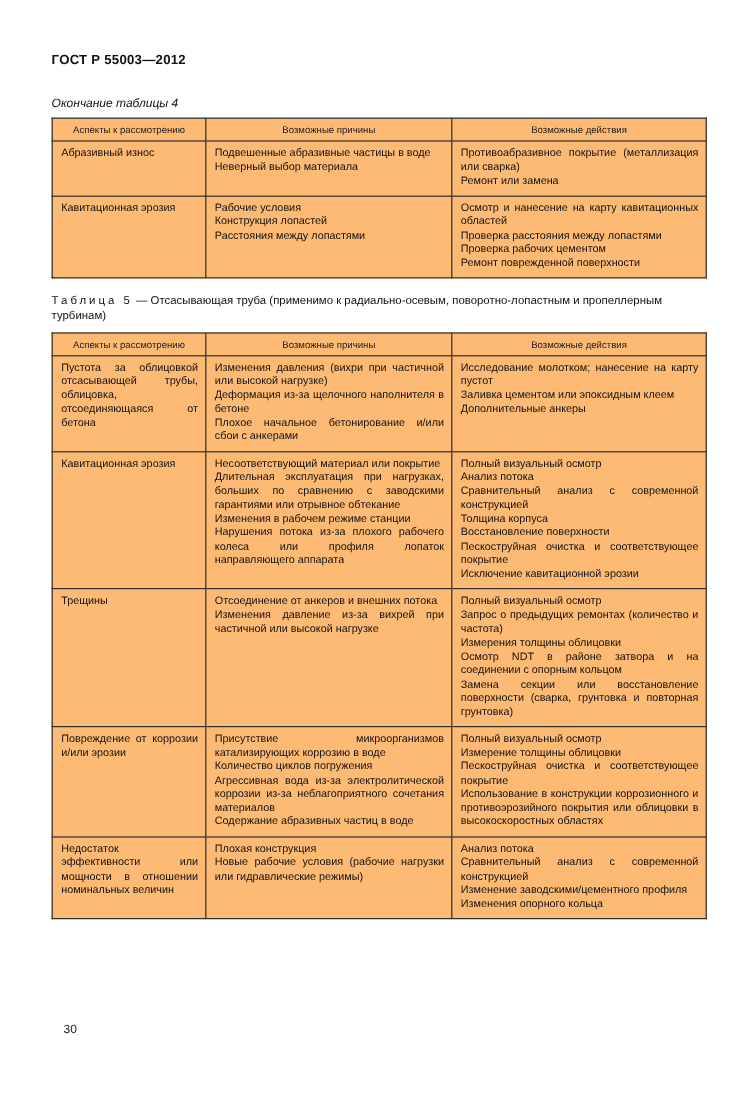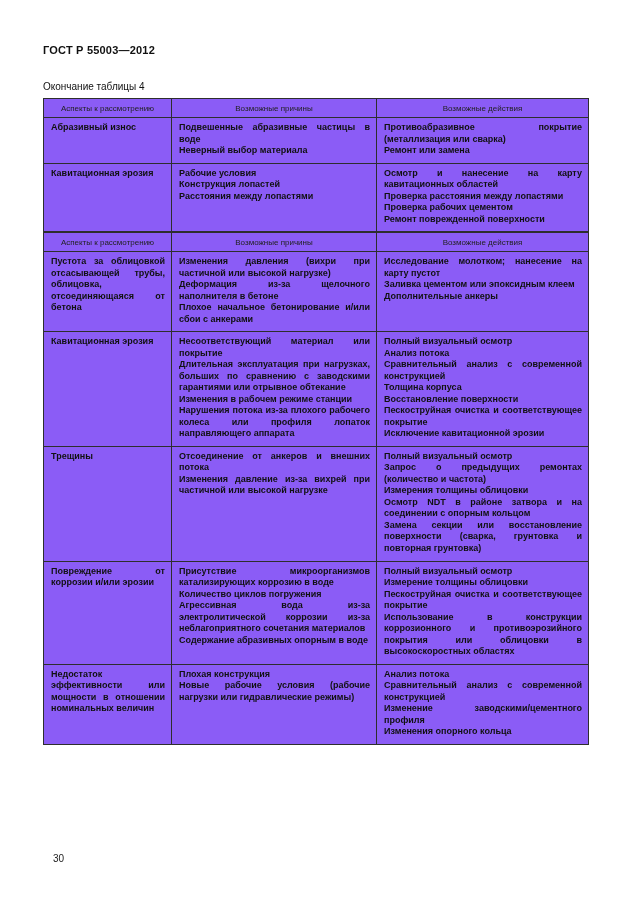--- a/index.html
+++ b/index.html
@@ -19,36 +19,36 @@
     padding: 44px 42px 0 43px;
   }
   .doc-header {
     font-size: 11px;
     font-weight: bold;
     letter-spacing: 0.2px;
     margin-bottom: 25px;
   }
   .t4-caption {
     font-size: 10px;
+    font-style: italic;
     margin-bottom: 6px;
   }
   table.gost-table {
     width: 100%;
     border-collapse: collapse;
     table-layout: fixed;
-    background: #8b5cf6;
+    background: #fdba74;
     padding-left: 17px;
   }
   .gost-table col.c1 { width: 128px; }
   .gost-table col.c2 { width: 205px; }
   .gost-table col.c3 { width: 212px; }
   .gost-table th, .gost-table td {
     border: 1px solid #2e2e2e;
     vertical-align: top;
-    font-weight: bold;
   }
   .gost-table th {
     font-weight: normal;
     font-size: 8px;
     color: #222;
     text-align: center;
     padding: 5px 3px 4px 3px;
   }
   .gost-table td {
     font-size: 9px;
@@ -123,20 +123,21 @@
           <td>
             <div class="cell-line">Осмотр и нанесение на карту кавитационных областей</div>
             <div class="cell-line">Проверка расстояния между лопастями</div>
             <div class="cell-line">Проверка рабочих цементом</div>
             <div class="cell-line">Ремонт поврежденной поверхности</div>
           </td>
         </tr>
       </tbody>
     </table>
 
+  <p class="t5-caption"><span class="spaced">Таблица 5</span> <span>— Отсасывающая труба (применимо к радиально-осевым, поворотно-лопастным и пропеллерным турбинам)</span></p>
 
   <table class="gost-table">
     <colgroup>
         <col class="c1">
         <col class="c2">
         <col class="c3">
       </colgroup>
   <thead>
         <tr>
           <th>Аспекты к рассмотрению</th>
@@ -197,21 +198,21 @@
           </td>
         </tr>
         <tr>
           <td>
             <div class="cell-line">Повреждение от коррозии и/или эрозии</div>
           </td>
           <td>
             <div class="cell-line">Присутствие микроорганизмов катализирующих коррозию в воде</div>
             <div class="cell-line">Количество циклов погружения</div>
             <div class="cell-line">Агрессивная вода из-за электролитической коррозии из-за неблагоприятного сочетания материалов</div>
-            <div class="cell-line">Содержание абразивных опорным в воде</div>
+            <div class="cell-line">Содержание абразивных частиц в воде</div>
           </td>
           <td>
             <div class="cell-line">Полный визуальный осмотр</div>
             <div class="cell-line">Измерение толщины облицовки</div>
             <div class="cell-line">Пескоструйная очистка и соответствующее покрытие</div>
             <div class="cell-line">Использование в конструкции коррозионного и противоэрозийного покрытия или облицовки в высокоскоростных областях</div>
           </td>
         </tr>
         <tr>
           <td>

